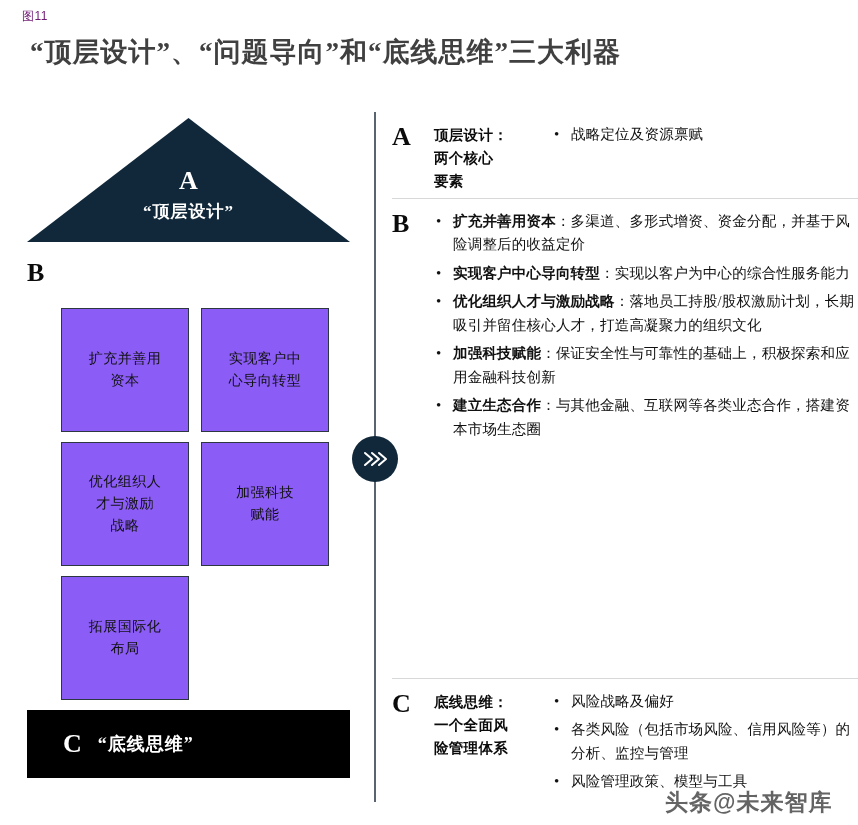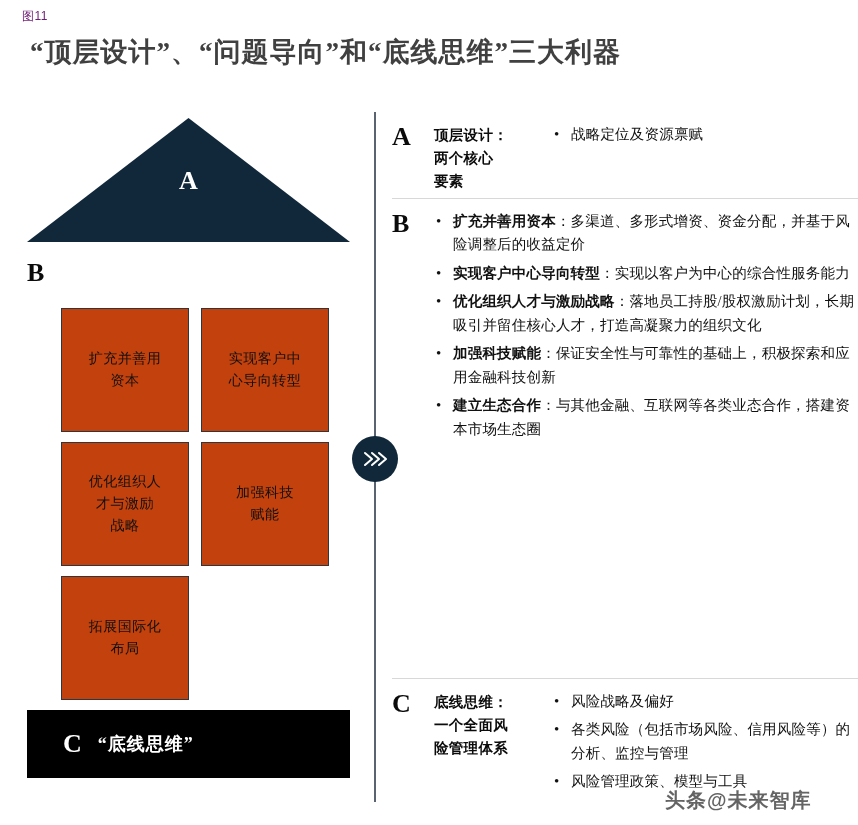--- a/index.html
+++ b/index.html
@@ -138,21 +138,21 @@
     top: 198px;
     width: 268px;
     display: grid;
     grid-template-columns: 128px 128px;
     grid-template-rows: 124px 124px 124px;
     column-gap: 12px;
     row-gap: 10px;
   }
   .kbox {
     border: 1.5px solid #2d3740;
-    background: #c2410c;
+    background: #8b5cf6;
     display: flex;
     align-items: center;
     justify-content: center;
     text-align: center;
     font-size: 14px;
     line-height: 1.55;
     color: #111111;
     padding: 4px 8px;
     box-sizing: border-box;
     letter-spacing: .5px;
@@ -254,21 +254,21 @@
   
   #section-a { height: 86px; }
   #section-b { height: 480px; }
   #section-c { height: 140px; }
 
   
   .watermark {
     position: absolute;
     left: 665px;
     top: 787px;
-    font-size: 20px;
+    font-size: 23px;
     font-weight: bold;
     color: rgba(40,40,40,.72);
     letter-spacing: 1px;
     white-space: nowrap;
     font-family: "Liberation Sans", sans-serif;
     z-index: 9;
   }
 </style>
 </head>
 <body>
@@ -277,20 +277,21 @@
 
 <div class="main-title">“顶层设计”、“问题导向”和“底线思维”三大利器</div>
 
 <div class="left-pane">
 
   <div class="tri-wrap">
     <svg class="tri-shape" viewBox="0 0 323 124" preserveAspectRatio="none">
       <polygon points="161.5,0 323,124 0,124" fill="#10283a"></polygon>
     </svg>
     <div class="tri-label-a">A</div>
+    <div class="tri-label-sub">“顶层设计”</div>
   </div>
 
   <div class="b-row">
     <div class="b-letter">B</div>
   </div>
 
   <div class="box-grid">
     <div class="kbox">扩充并善用<br>资本</div>
     <div class="kbox">实现客户中<br>心导向转型</div>
     <div class="kbox">优化组织人<br>才与激励<br>战略</div>

